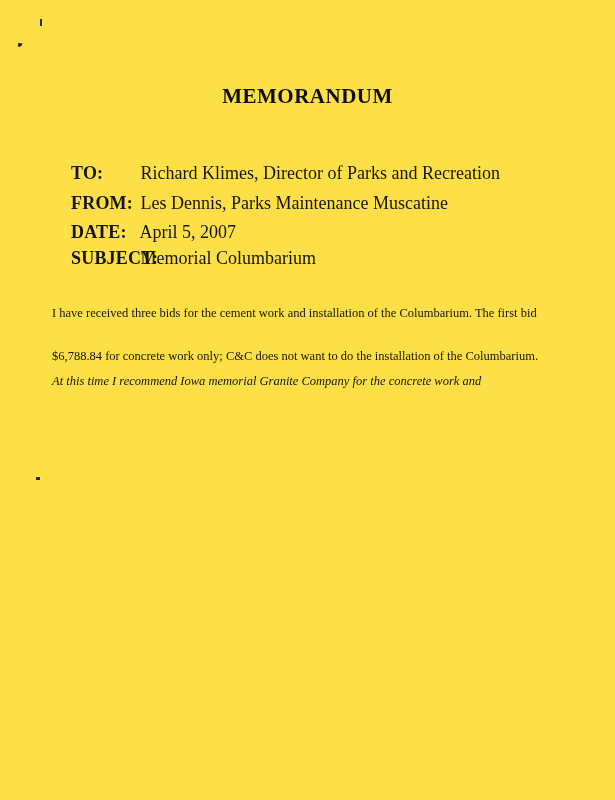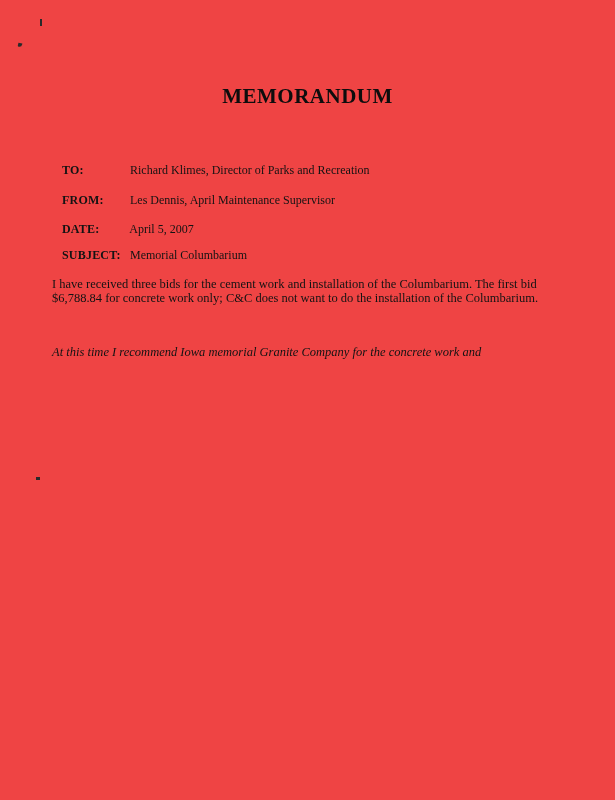--- a/index.html
+++ b/index.html
@@ -11,44 +11,44 @@
     width: 615px;
     height: 800px;
     position: relative;
     font-family: "Liberation Serif", serif;
     color: #131313;
     overflow: hidden;
   }
   .page {
     position: absolute;
     inset: 0;
-    background: #ef4444;
+    background: #fde047;
   }
   .memo-title {
     position: absolute;
     top: 70px;
     left: 0;
     right: 0;
     text-align: center;
     font-size: 21px;
     font-weight: bold;
     letter-spacing: 0.5px;
     color: #0d0d0d;
   }
   .fields {
     position: absolute;
     top: 0;
     left: 55px;
     right: 0;
   }
   .field-row {
     position: absolute;
-    left: 7px;
+    left: 16px;
     white-space: nowrap;
-    font-size: 12px;
+    font-size: 18px;
   }
   .field-row .label {
     display: inline-block;
     width: 65px;
     font-weight: bold;
     letter-spacing: 0.2px;
   }
   .field-row.row-to      { top: 163px; }
   .field-row.row-from    { top: 193px; }
   .field-row.row-date    { top: 222px; font-family: Liberation Serif, serif; }
@@ -56,21 +56,21 @@
   .body-paragraph {
     position: absolute;
     left: 52px;
     width: 530px;
     font-size: 12.5px;
     line-height: 14.4px;
     color: #131313;
   }
   .body-paragraph.para-1 { top: 277px; }
   .body-paragraph.para-2 { top: 345px; font-style: italic; }
-  .para-line { white-space: nowrap; }
+  .para-line { white-space: nowrap; margin-top: 29px; }
   
   .artifact {
     position: absolute;
     background: #2a2a2a;
   }
   .artifact.tick {
     left: 40px; top: 19px;
     width: 2px; height: 7px;
   }
   .artifact.comma {
@@ -95,21 +95,21 @@
 
   <h1 class="memo-title">MEMORANDUM</h1>
 
   <div class="fields">
     <div class="field-row row-to">
       <span class="label">TO:</span>
       <span class="value">Richard Klimes, Director of Parks and Recreation</span>
     </div>
     <div class="field-row row-from">
       <span class="label">FROM:</span>
-      <span class="value">Les Dennis, April Maintenance Supervisor</span>
+      <span class="value">Les Dennis, Parks Maintenance Muscatine</span>
     </div>
     <div class="field-row row-date">
       <span class="label">DATE:</span>
       <span class="value">April 5, 2007</span>
     </div>
     <div class="field-row row-subject">
       <span class="label">SUBJECT:</span>
       <span class="value">Memorial Columbarium</span>
     </div>
   </div>

